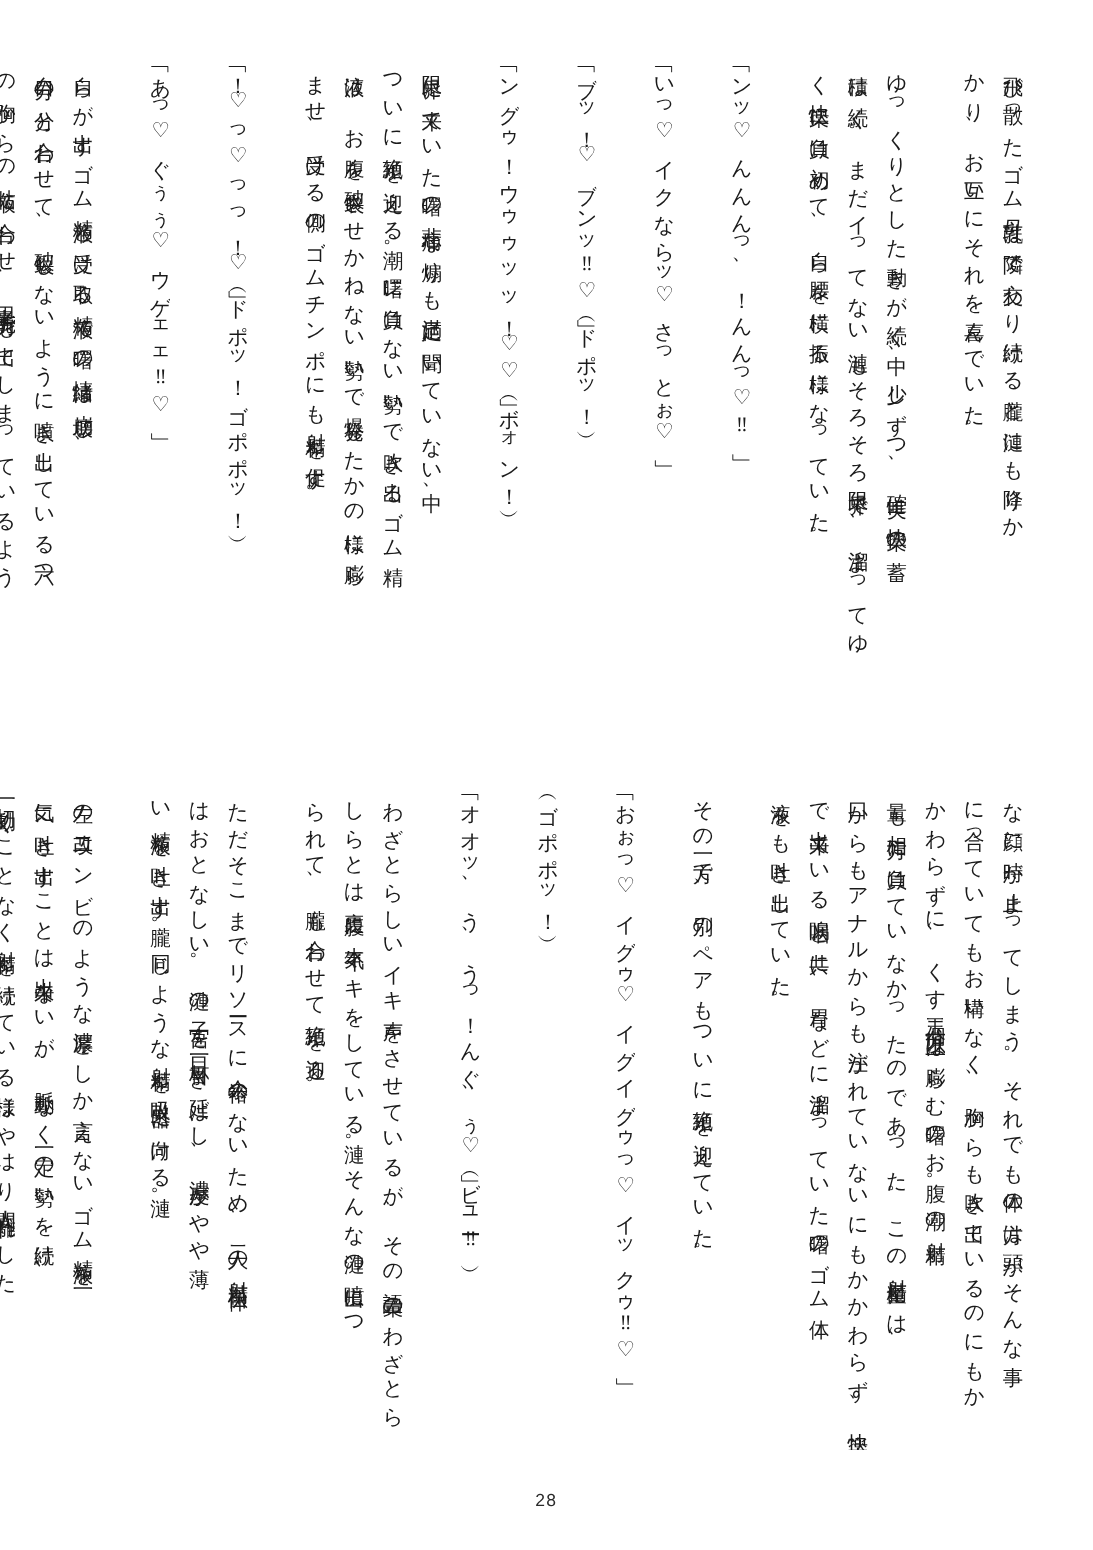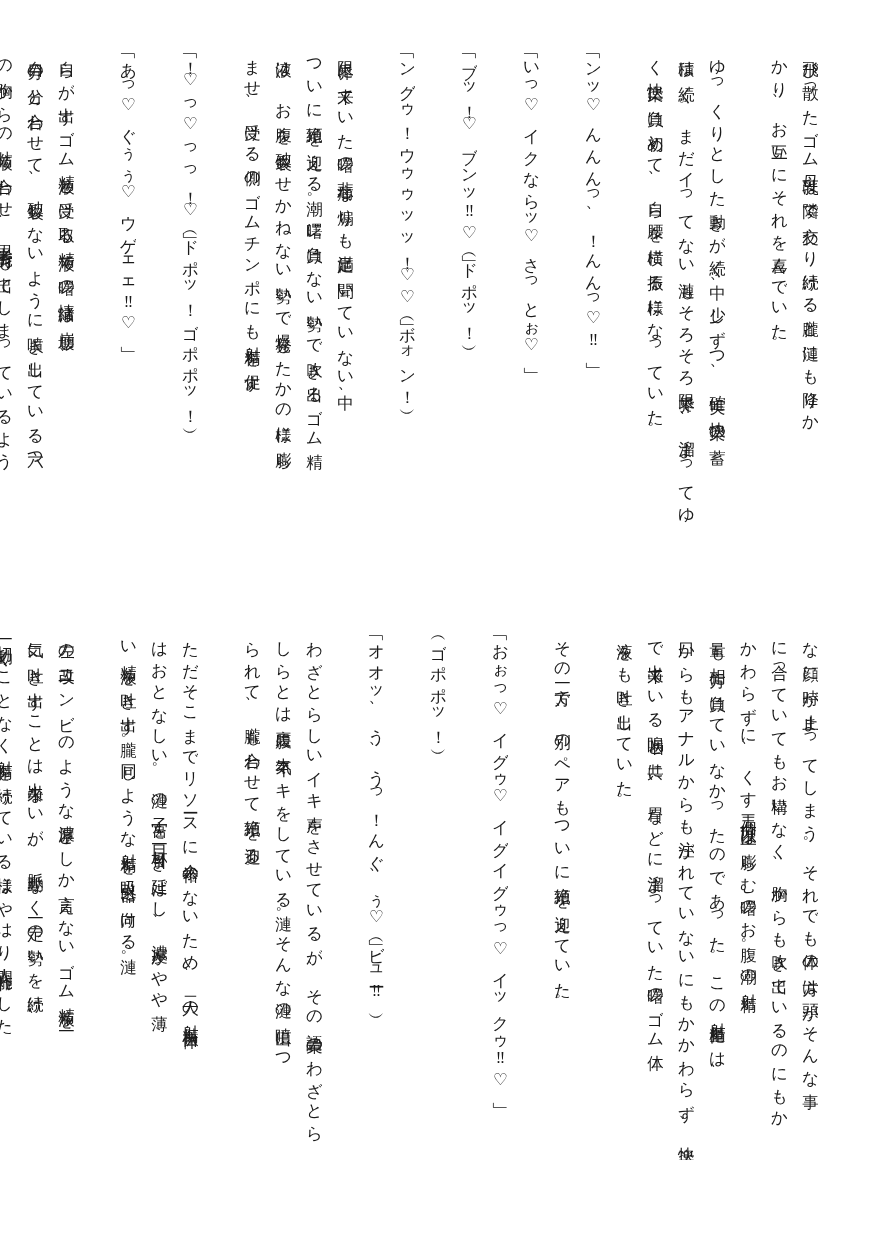--- a/index.html
+++ b/index.html
@@ -138,14 +138,15 @@
       <div class="vcol gap"></div>
       <div class="vcol">ただそこまでリソースに余裕のないため、二人の射精自体</div>
       <div class="vcol">はおとなしい。漣の子宮を目一杯引き延ばし、濃度がやや薄</div>
       <div class="vcol">い精液を吐き出す朧。同じような射精を吸引器に向ける漣。</div>
       <div class="vcol gap"></div>
       <div class="vcol">左の改二コンビのような濃厚としか言えないゴム精液を一</div>
       <div class="vcol">気に吐き出すことは出来ないが、脈動なく一定の勢いを続け、</div>
       <div class="vcol">一切動くことなく射精を続けている様はやはり人間離れした</div>
     </div>
 
+  <div class="page-number">28</div>
 
 </div>
 
 </body></html>

